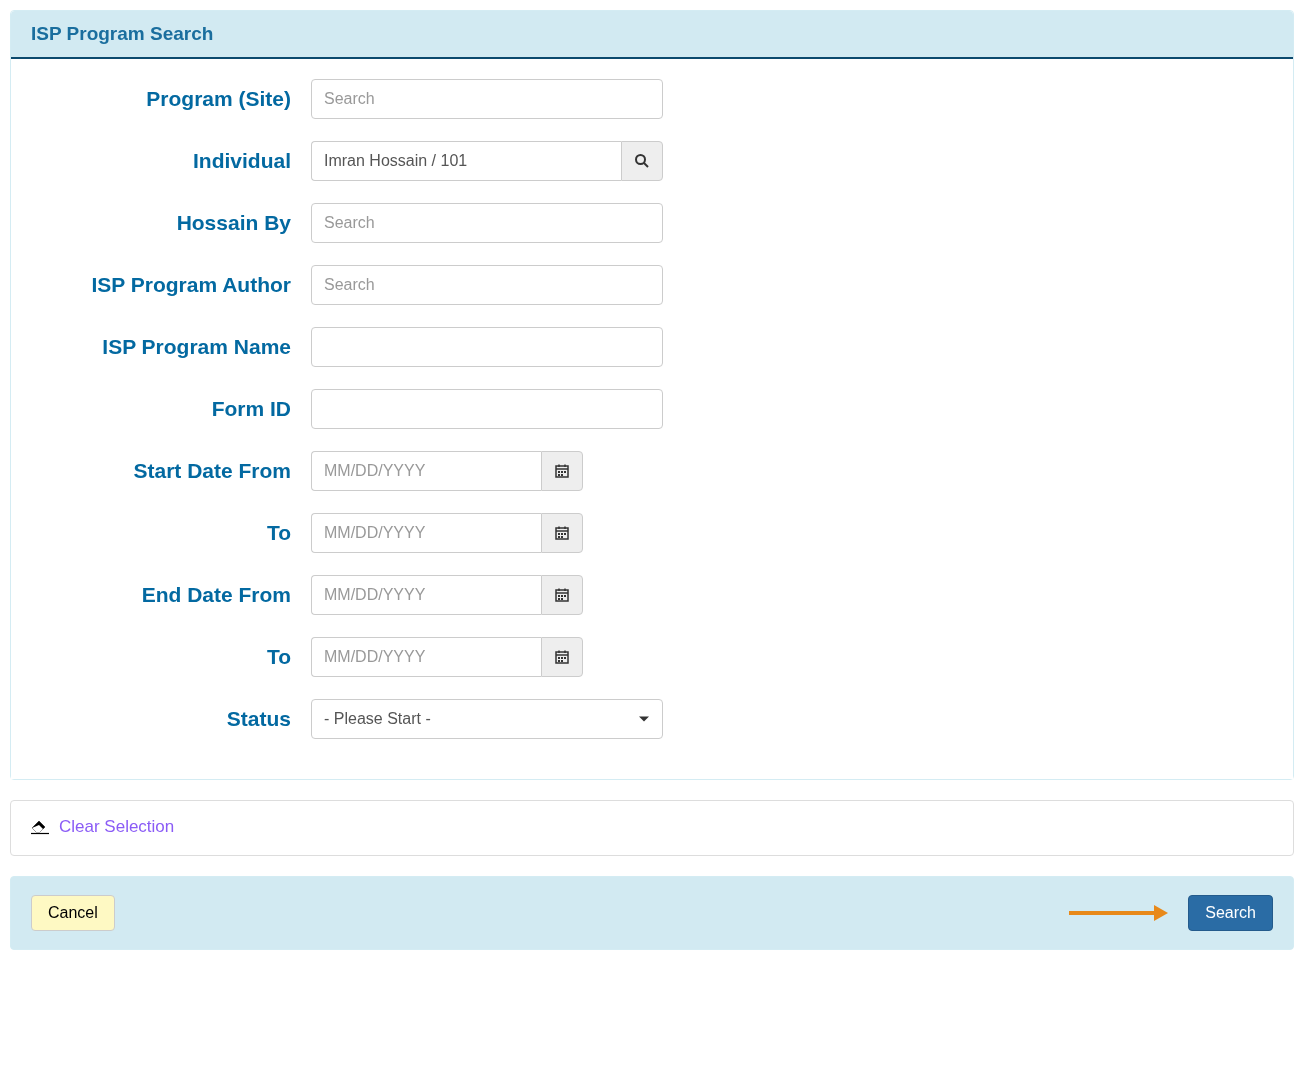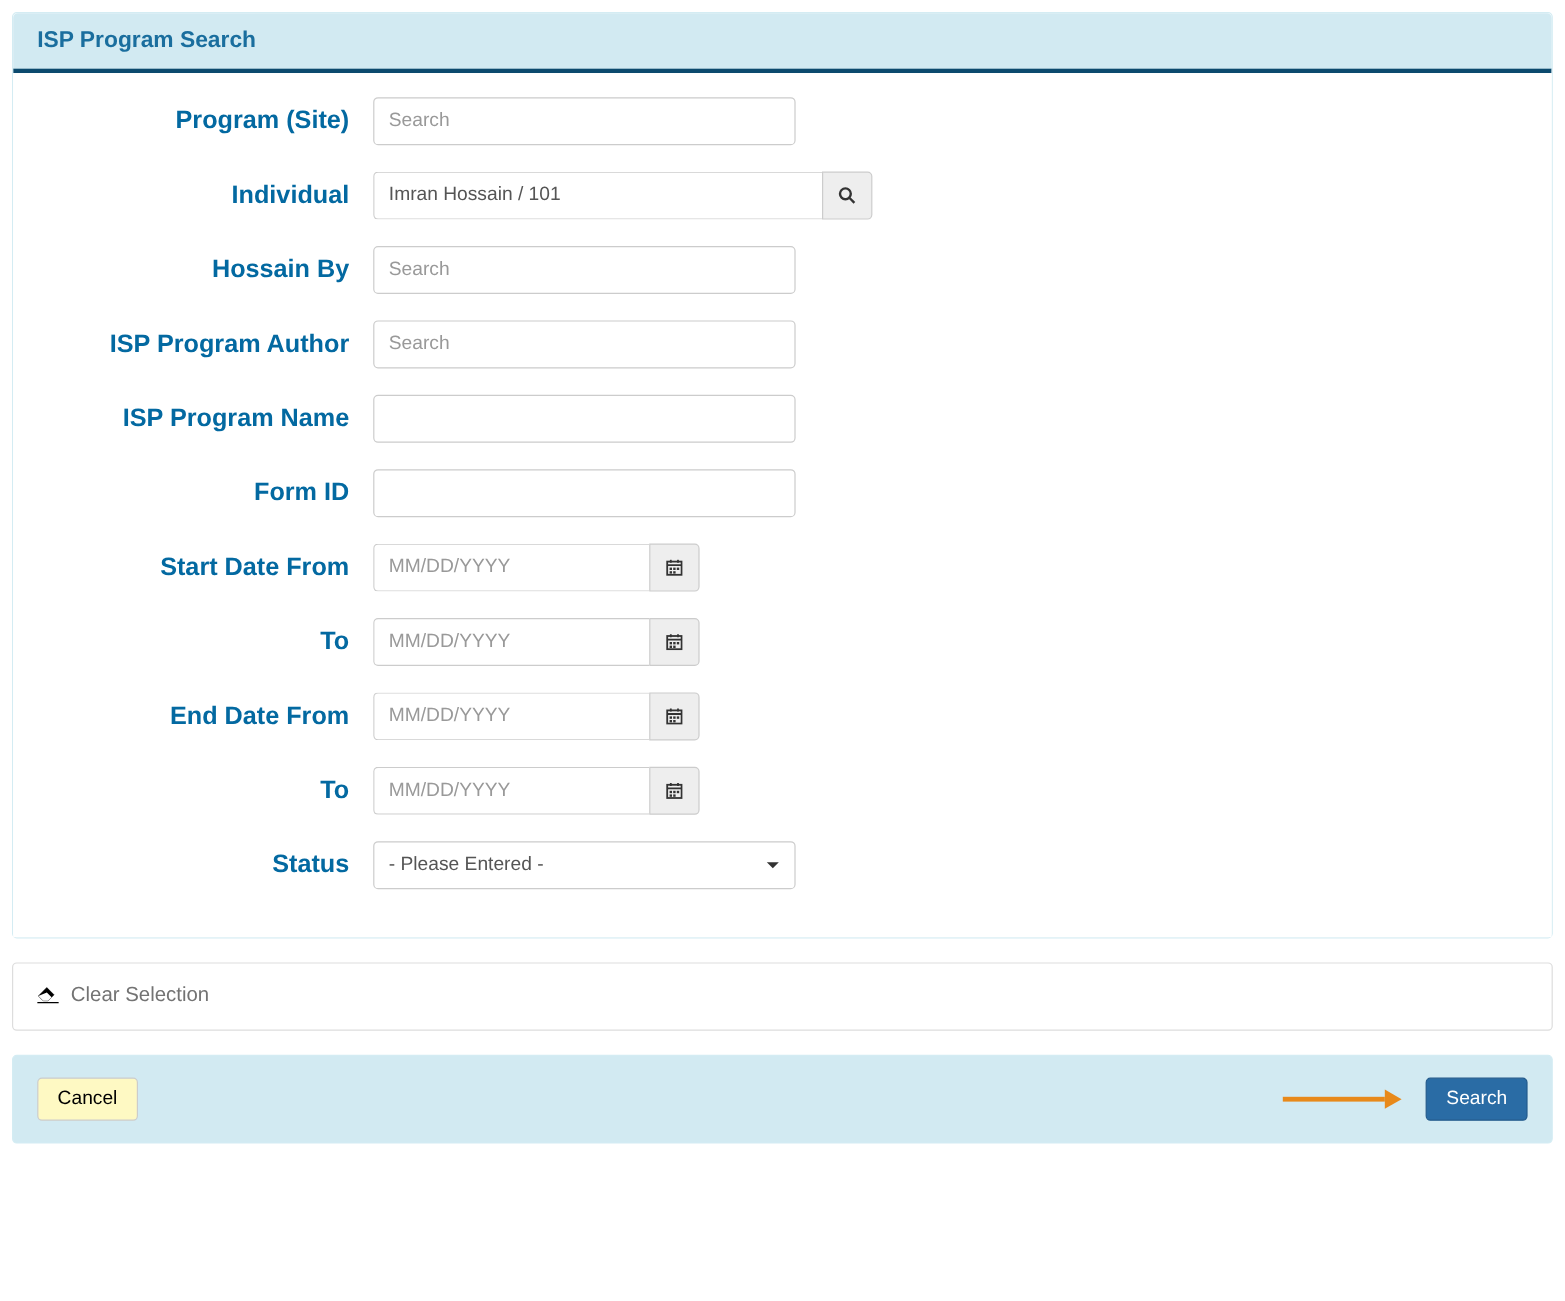--- a/index.html
+++ b/index.html
@@ -14,21 +14,21 @@
       border: 1px solid #d4ecf3;
       border-radius: 4px;
       margin-bottom: 20px;
     }
     .panel-header {
       background: #d2eaf2;
       color: #1a6e9e;
       padding: 12px 20px;
       font-weight: bold;
       font-size: 19px;
-      border-bottom: 4px solid #0c4a6e;
+      border-bottom: 2px solid #0c4a6e;
       border-radius: 4px 4px 0 0;
     }
     .panel-body {
       padding: 20px 20px 40px 20px;
       background: #fff;
     }
     .form-row {
       display: flex;
       align-items: center;
       margin-bottom: 22px;
@@ -67,21 +67,21 @@
       background: #eee;
       border: 1px solid #ccc;
       border-top-right-radius: 4px;
       border-bottom-right-radius: 4px;
       display: flex;
       align-items: center;
       justify-content: center;
       cursor: pointer;
     }
     .input-group-individual .form-control {
-      width: 374px;
+      width: 310px;
     }
     .input-group-date .form-control {
       width: 230px;
     }
     .select-wrapper {
       position: relative;
       width: 352px;
     }
     .select-wrapper .form-control {
       width: 100%;
@@ -101,21 +101,21 @@
       border-top: 5px solid #333;
       pointer-events: none;
     }
     .clear-panel {
       border: 1px solid #ddd;
       border-radius: 4px;
       padding: 16px 20px;
       margin-bottom: 20px;
     }
     .clear-link {
-      color: #737373;
+      color: #8b5cf6;
       text-decoration: none;
       display: inline-flex;
       align-items: center;
       gap: 10px;
       cursor: pointer;
       font-size: 17px;
       text-align: right;
     }
     .footer-bar {
       background: #d2eaf2;
@@ -293,21 +293,21 @@
                 <rect x="6" y="10" width="2" height="2" fill="#333"></rect>
               </svg>
           </span>
         </button>
       </div>
     </div>
 
     <div class="form-row" style="margin-bottom:0;">
       <label class="form-label">Status</label>
       <div class="select-wrapper">
-        <div class="form-control" style="line-height:22px; color:#555;">- Please Entered -</div>
+        <div class="form-control" style="line-height:22px; color:#555;">- Please Start -</div>
         <span class="select-caret"></span>
       </div>
     </div>
 
   </div>
 </div>
 
 <div class="clear-panel">
   <a class="clear-link">
     <span>

